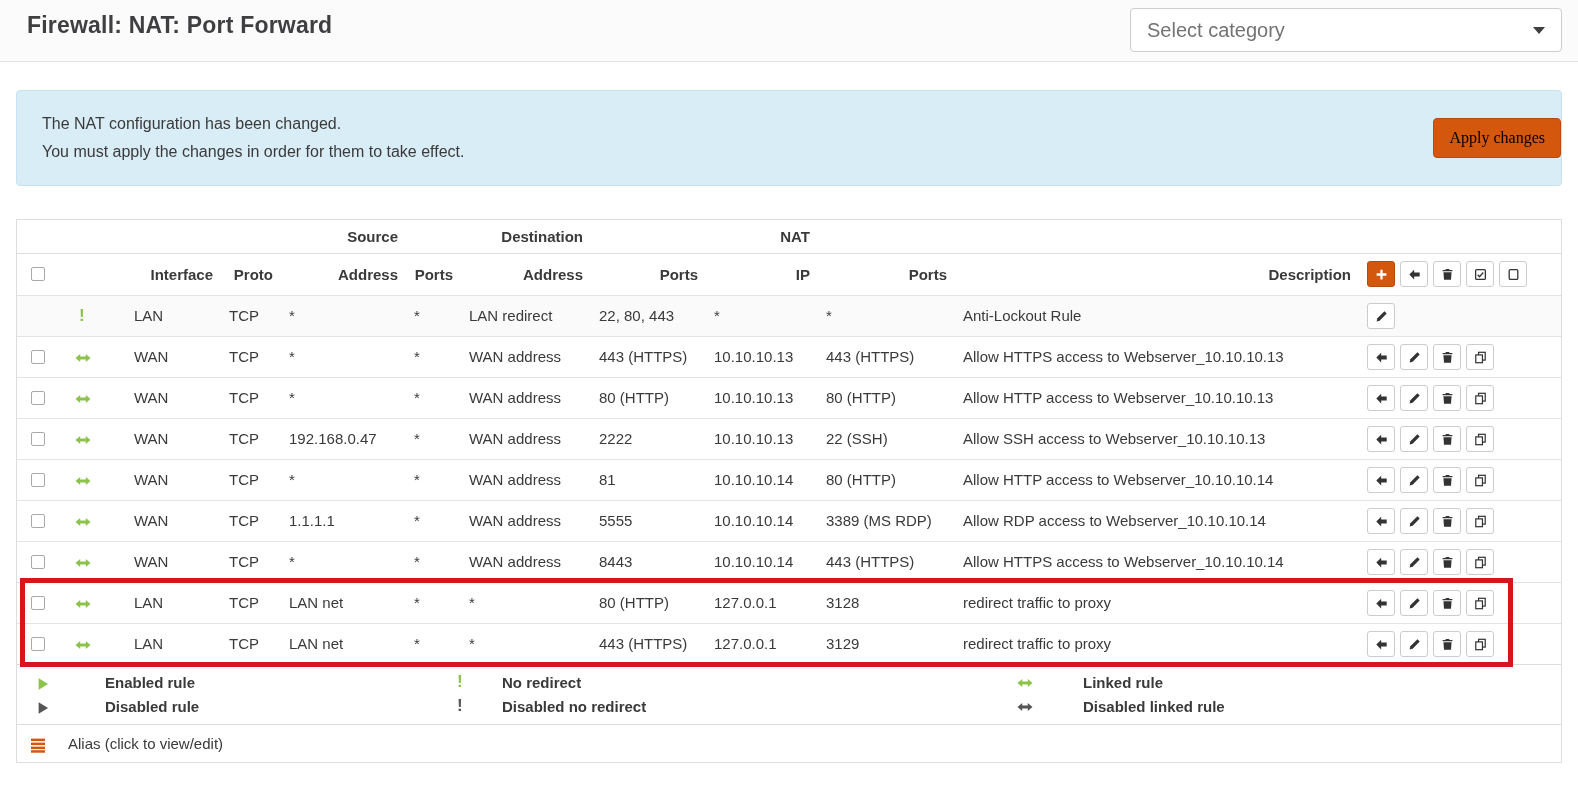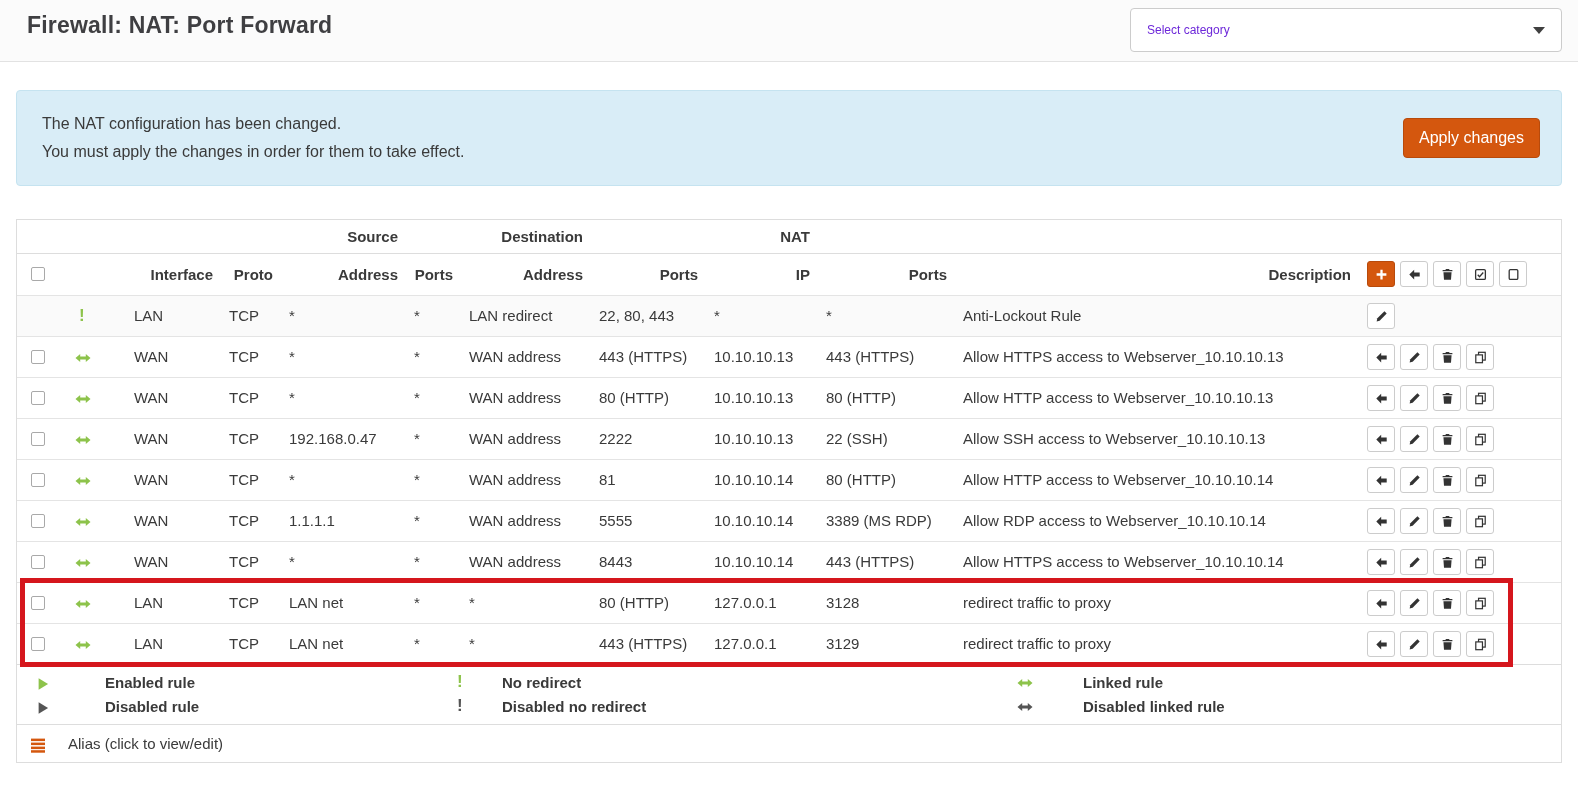--- a/index.html
+++ b/index.html
@@ -4,29 +4,29 @@
 <style>
   * { box-sizing: border-box; margin: 0; padding: 0; }
   html,body { width:1578px; height:791px; overflow:hidden; background:#fff;
     font-family:"Liberation Sans", sans-serif; color:#3a3a3a; }
 
   
   .topbar { position:relative; height:62px; background:#fbfbfb; border-bottom:1px solid #e2e2e2; }
   .page-title { position:absolute; left:27px; top:12px; font-size:23px; font-weight:700; color:#3f3f42; letter-spacing:.2px; }
   .cat-select { position:absolute; right:16px; top:8px; width:432px; height:44px; background:#fff;
     border:1px solid #ccc; border-radius:4px; display:flex; align-items:center; padding:0 16px; cursor:pointer; }
-  .cat-select .sel-text { font-size:12px; color:#6d28d9; flex:1; }
+  .cat-select .sel-text { font-size:20px; color:#737373; flex:1; }
   .caret { width:0; height:0; border-left:6px solid transparent; border-right:6px solid transparent; border-top:7px solid #404040; }
 
   
   .alert { position:absolute; left:16px; top:90px; width:1546px; height:96px; background:var(--alert-bg);
     border:1px solid var(--alert-border); border-radius:4px; display:flex; align-items:center; }
   .alert-text { padding-left:25px; font-size:16px; line-height:28px; color:#3a3a3a; flex:1; }
-  .btn-apply { margin-right:21px; background:var(--orange); border:1px solid var(--orange-dark); color:#ffffff;
-    font-family:Liberation Sans, sans-serif; font-size:16px; padding:10px 15px; border-radius:4px; cursor:pointer; }
+  .btn-apply { background:var(--orange); border:1px solid var(--orange-dark); color:#000000;
+    font-family:Liberation Serif, serif; font-size:16px; padding:10px 15px; border-radius:4px; cursor:pointer; }
 
   
   .panel { position:absolute; left:16px; top:219px; width:1546px; background:#fff; border:1px solid #ddd; }
   table { border-collapse:collapse; table-layout:fixed; width:1544px; font-size:15px; }
   thead tr.group-row { height:33px; }
   thead tr.head-row { height:42px; border-top:1px solid #ddd; }
   thead th { text-align:right; font-weight:700; color:#3a3a3a; padding:0 8px; font-size:15px; }
   tbody tr { height:41px; border-top:1px solid #e4e4e4; background:#fff; }
   tbody tr.muted { background:#fafafa; }
   tbody td { padding:0 8px; white-space:nowrap; overflow:hidden; color:#3a3a3a; }

